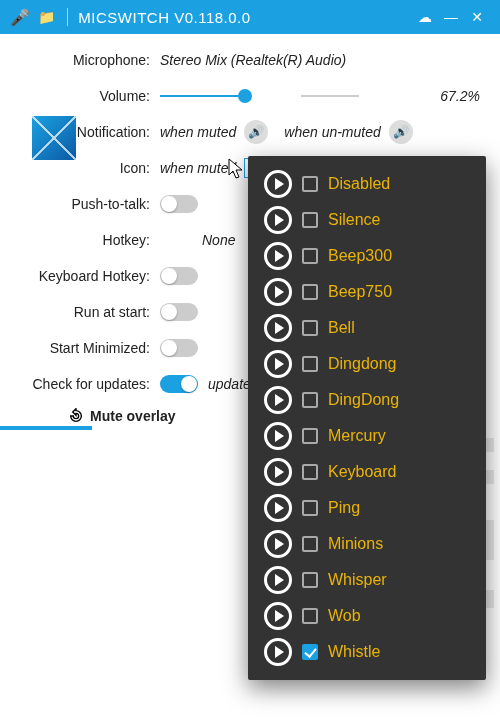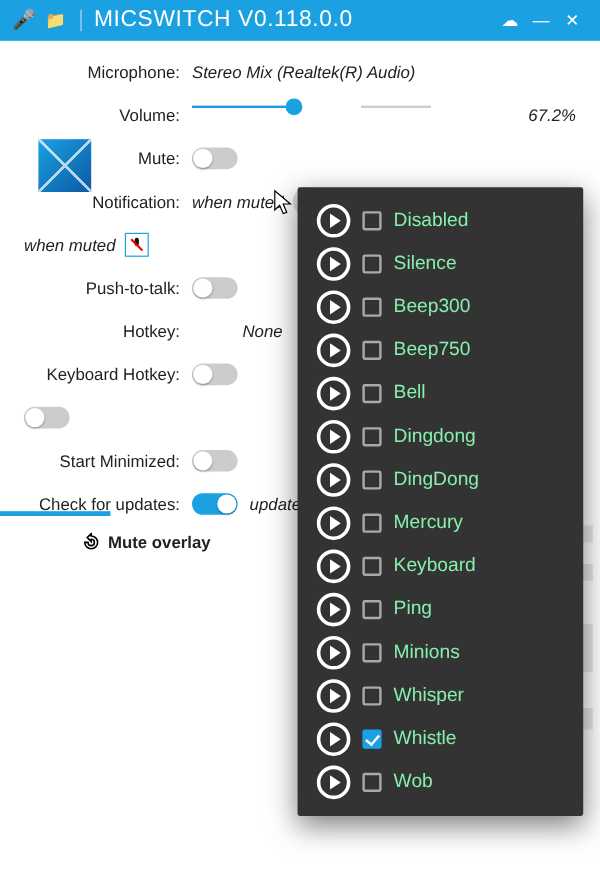--- a/index.html
+++ b/index.html
@@ -2,33 +2,33 @@
 <html><head>
 <meta charset="utf-8">
 <style>
   * { box-sizing: border-box; margin: 0; padding: 0; font-family: "Segoe UI", Arial, sans-serif; }
   body { width: 500px; height: 724px; background: #fff; overflow: hidden; position: relative; }
 
   .titlebar { height: 34px; background: #1ba1e2; display: flex; align-items: center; padding: 0 10px; color: #fff; }
   .titlebar .mic { font-size: 16px; color: #222; margin-right: 8px; }
   .titlebar .folder { font-size: 14px; margin-right: 10px; opacity: .95; }
   .titlebar .sep { width: 1px; height: 18px; background: rgba(255,255,255,.6); margin: 0 10px 0 2px; }
-  .titlebar .title { font-size: 19px; letter-spacing: .5px; }
+  .titlebar .title { font-size: 15px; letter-spacing: .5px; }
   .titlebar .spacer { flex: 1; }
   .titlebar .winbtn { width: 26px; text-align: center; font-size: 14px; }
 
   .content { padding: 14px 20px 10px 20px; font-size: 14px; color: #222; position: relative; }
   .row { display: flex; align-items: center; margin-bottom: 12px; min-height: 24px; }
   .label { width: 140px; text-align: right; padding-right: 10px; color: #222; }
   .value { flex: 1; display: flex; align-items: center; font-style: italic; }
 
   .logo-block { position: absolute; left: 32px; top: 82px; width: 44px; height: 44px; background: linear-gradient(135deg,#1ba1e2 0%,#0b5aa5 100%); display:flex; align-items:center; justify-content:center; }
   .logo-block::before { content:""; position:absolute; width:100%; height:100%; background: linear-gradient(45deg, transparent 48%, #fff 48%, #fff 52%, transparent 52%), linear-gradient(-45deg, transparent 48%, #fff 48%, #fff 52%, transparent 52%); opacity:.7; }
 
-  .slider-wrap { flex: 1; display: flex; align-items: flex-start; gap: 35px; }
+  .slider-wrap { flex: 1; display: flex; align-items: center; gap: 35px; }
   .slider { flex: 1; height: 2px; background: #1ba1e2; position: relative; margin-right: 20px; }
   .slider .thumb { position: absolute; right: -6px; top: -6px; width: 14px; height: 14px; border-radius: 50%; background: #1ba1e2; }
   .pct { width: 74px; text-align: right; }
 
   .toggle { width: 38px; height: 18px; border-radius: 9px; background: #ccc; position: relative; cursor: pointer; }
   .toggle .knob { width: 16px; height: 16px; border-radius: 50%; background: #fff; position: absolute; top: 1px; left: 1px; box-shadow: 0 1px 2px rgba(0,0,0,.3); }
   .toggle.on { background: #1ba1e2; }
   .toggle.on .knob { left: 21px; }
 
   .inline-text { margin-right: 8px; }
@@ -40,21 +40,21 @@
   .edit-icons { font-size: 13px; color: #1ba1e2; text-decoration: underline; cursor:pointer; }
 
   .reset-link { display:flex; align-items:center; margin-top:4px; margin-left:48px; cursor:pointer; font-weight:600; }
   .reset-link svg { width:16px; height:16px; margin-right:6px; }
 
   .thin-bar { position:absolute; top:426px; left:0; width:92px; height:4px; background:#1ba1e2; }
 
   .cursor { position:absolute; left:228px; top:158px; pointer-events:none; z-index:50; }
 
   
-  .dropdown { position:absolute; top:156px; left:248px; right:14px; background:#333; color:#86efac; border-radius:2px; box-shadow:0 8px 24px rgba(0,0,0,.5); padding:10px 0; z-index:40; }
+  .dropdown { position:absolute; top:156px; left:248px; right:14px; background:#333; color:#eab308; border-radius:2px; box-shadow:0 8px 24px rgba(0,0,0,.5); padding:10px 0; z-index:40; }
   .dd-row { display:flex; align-items:center; padding:4px 16px; height:36px; }
   .play-btn { width:28px; height:28px; border-radius:50%; border:3px solid #fff; display:flex; align-items:center; justify-content:center; margin-right:10px; cursor:pointer; flex-shrink:0; }
   .play-btn::before { content:""; border-left:9px solid #fff; border-top:6px solid transparent; border-bottom:6px solid transparent; margin-left:2px; }
   .chk { width:16px; height:16px; border:2px solid #aaa; border-radius:2px; margin-right:10px; cursor:pointer; position:relative; flex-shrink:0; }
   .chk.checked { background:#1ba1e2; border-color:#1ba1e2; }
   .chk.checked::after { content:""; position:absolute; left:3px; top:0px; width:5px; height:9px; border:solid #fff; border-width:0 2px 2px 0; transform:rotate(40deg); }
   .dd-label { font-size:16px; }
 
   
   .bg-noise { position:absolute; left:0; right:0; top:430px; bottom:0; }
@@ -87,40 +87,33 @@
       <div class="slider-wrap">
         <div class="slider">
           <div class="thumb"></div>
         </div>
         <div style="width:58px;height:2px;background:#ccc;margin-right:12px;"></div>
         <div class="pct">67.2%</div>
       </div>
     </div>
   </div>
 
-  <div class="row">
-    <div class="label">Mute:</div>
-    <div class="value">
-        <div class="toggle">
-          <div class="knob"></div>
-        </div>
-      </div>
-  </div>
 
   <div class="row">
     <div class="label">Notification:</div>
     <div class="value">
       <span class="inline-text">when muted</span>
       <span class="circle-btn">🔊</span>
       <span class="inline-text">when un-muted</span>
       <span class="circle-btn">🔊</span>
     </div>
   </div>
 
   <div class="row">
+    <div class="label">Icon:</div>
     <div class="value">
       <span class="inline-text">when muted</span>
       <span class="mute-icon-box">
         <svg viewBox="0 0 24 24">
             <path fill="#111" d="M12 2a3 3 0 013 3v6a3 3 0 01-6 0V5a3 3 0 013-3z"></path>
             <path stroke="#e00" stroke-width="3" d="M4 4l16 16"></path>
           </svg>
       </span>
       <span style="flex:1"></span>
       <span class="edit-icons">icons</span>
@@ -144,20 +137,21 @@
   <div class="row">
     <div class="label">Keyboard Hotkey:</div>
     <div class="value">
         <div class="toggle">
           <div class="knob"></div>
         </div>
       </div>
   </div>
 
   <div class="row">
+    <div class="label">Run at start:</div>
     <div class="value">
         <div class="toggle">
           <div class="knob"></div>
         </div>
       </div>
   </div>
 
   <div class="row">
     <div class="label">Start Minimized:</div>
     <div class="value">
@@ -245,27 +239,27 @@
       <div class="chk"></div>
       <div class="dd-label">Minions</div>
     </div>
     <div class="dd-row">
       <div class="play-btn"></div>
       <div class="chk"></div>
       <div class="dd-label">Whisper</div>
     </div>
     <div class="dd-row">
       <div class="play-btn"></div>
+      <div class="chk"></div>
+      <div class="dd-label">Wob</div>
+    </div>
+    <div class="dd-row">
+      <div class="play-btn"></div>
       <div class="chk checked"></div>
       <div class="dd-label">Whistle</div>
-    </div>
-    <div class="dd-row">
-      <div class="play-btn"></div>
-      <div class="chk"></div>
-      <div class="dd-label">Wob</div>
     </div>
   </div>
 
 <svg class="cursor" width="18" height="22" viewBox="0 0 18 22">
   <path d="M1 1l0 16 4-4 3 7 3-1-3-7 6 0z" fill="#fff" stroke="#000" stroke-width="1"></path>
 </svg>
 
 <div class="bg-noise">
   <div class="stripe" style="right:6px; top:8px; width:20px; height:14px;"></div>
   <div class="stripe" style="right:6px; top:40px; width:28px; height:14px;"></div>

